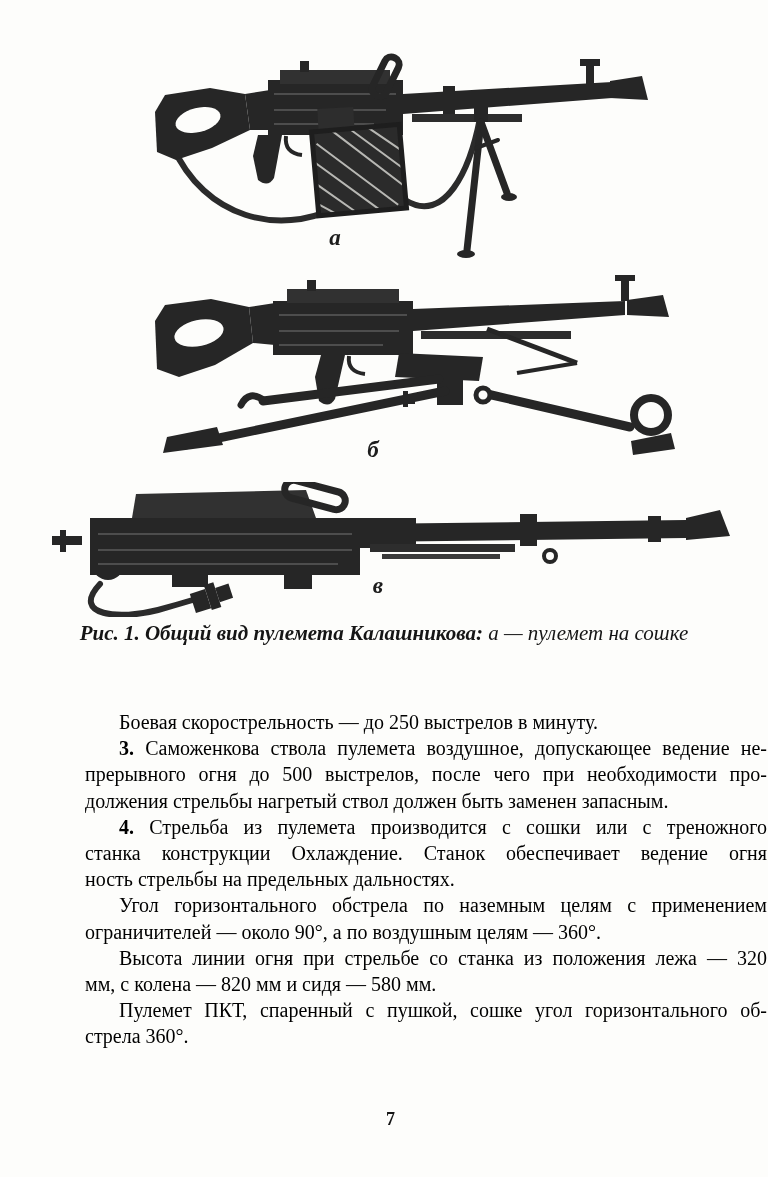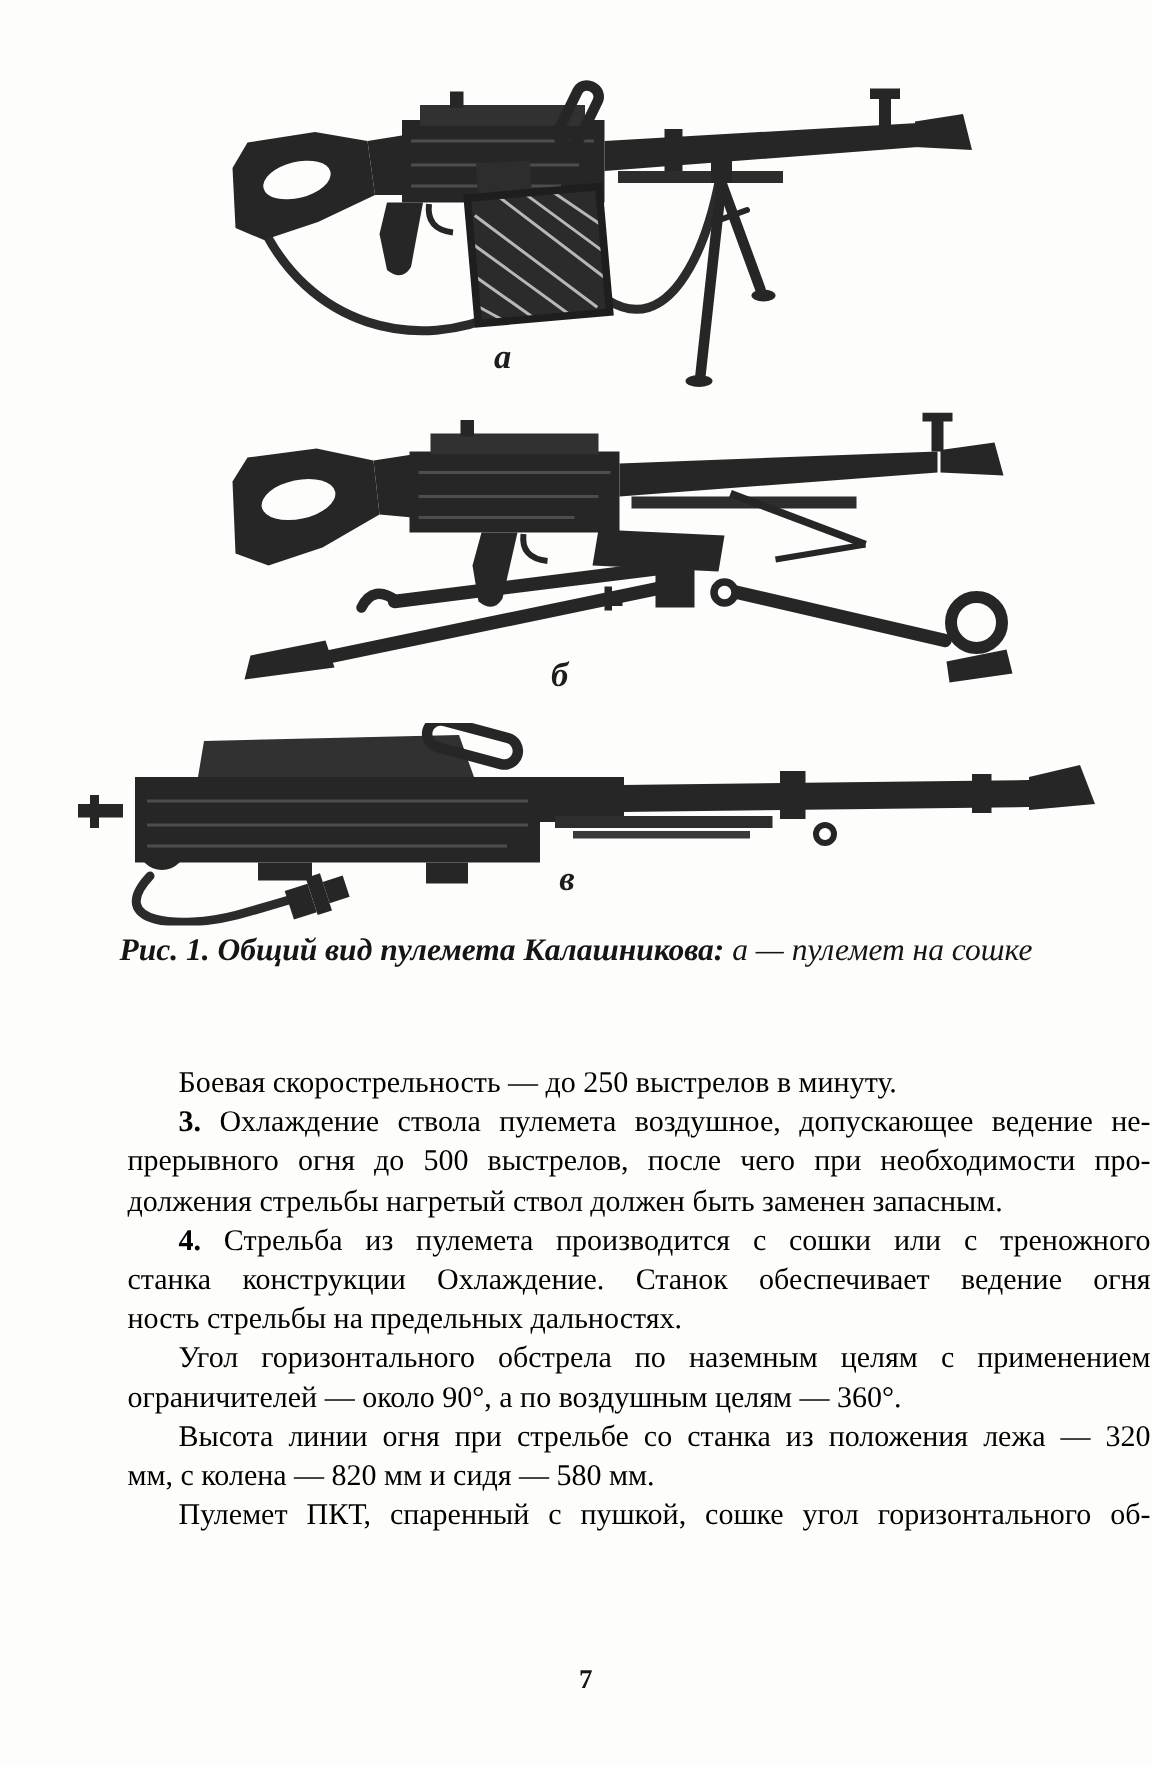--- a/index.html
+++ b/index.html
@@ -167,37 +167,38 @@
 
   <div class="caption">
     <div><b>Рис. 1. Общий вид пулемета Калашникова:</b> <span>а — пулемет на сошке</span></div>
   </div>
 
   <div class="body-text">
       <div class="para">
         <div class="line indent"><span>Боевая скорострельность — до 250 выстрелов в минуту.</span></div>
       </div>
       <div class="para">
-        <div class="line j indent"><b>3.</b><span> Охлаждение ствола пулемета воздушное, допускающее ведение не-</span></div>
+        <div class="line j indent"><b>3.</b><span> Саможенкова ствола пулемета воздушное, допускающее ведение не-</span></div>
         <div class="line j"><span>прерывного огня до 500 выстрелов, после чего при необходимости про-</span></div>
         <div class="line"><span>должения стрельбы нагретый ствол должен быть заменен запасным.</span></div>
       </div>
       <div class="para">
         <div class="line j indent"><b>4.</b><span> Стрельба из пулемета производится с сошки или с треножного</span></div>
         <div class="line j"><span>станка конструкции Охлаждение. Станок обеспечивает ведение огня</span></div>
         <div class="line"><span>ность стрельбы на предельных дальностях.</span></div>
       </div>
       <div class="para">
         <div class="line j indent"><span>Угол горизонтального обстрела по наземным целям с применением</span></div>
         <div class="line"><span>ограничителей — около 90°, а по воздушным целям — 360°.</span></div>
       </div>
       <div class="para">
         <div class="line j indent"><span>Высота линии огня при стрельбе со станка из положения лежа — 320</span></div>
         <div class="line"><span>мм, с колена — 820 мм и сидя — 580 мм.</span></div>
       </div>
       <div class="para">
         <div class="line j indent"><span>Пулемет ПКТ, спаренный с пушкой, сошке угол горизонтального об-</span></div>
+        <div class="line"><span>стрела 360°.</span></div>
       </div>
     </div>
 
   <div class="page-number">7</div>
 
 </div>
 
 </body></html>

